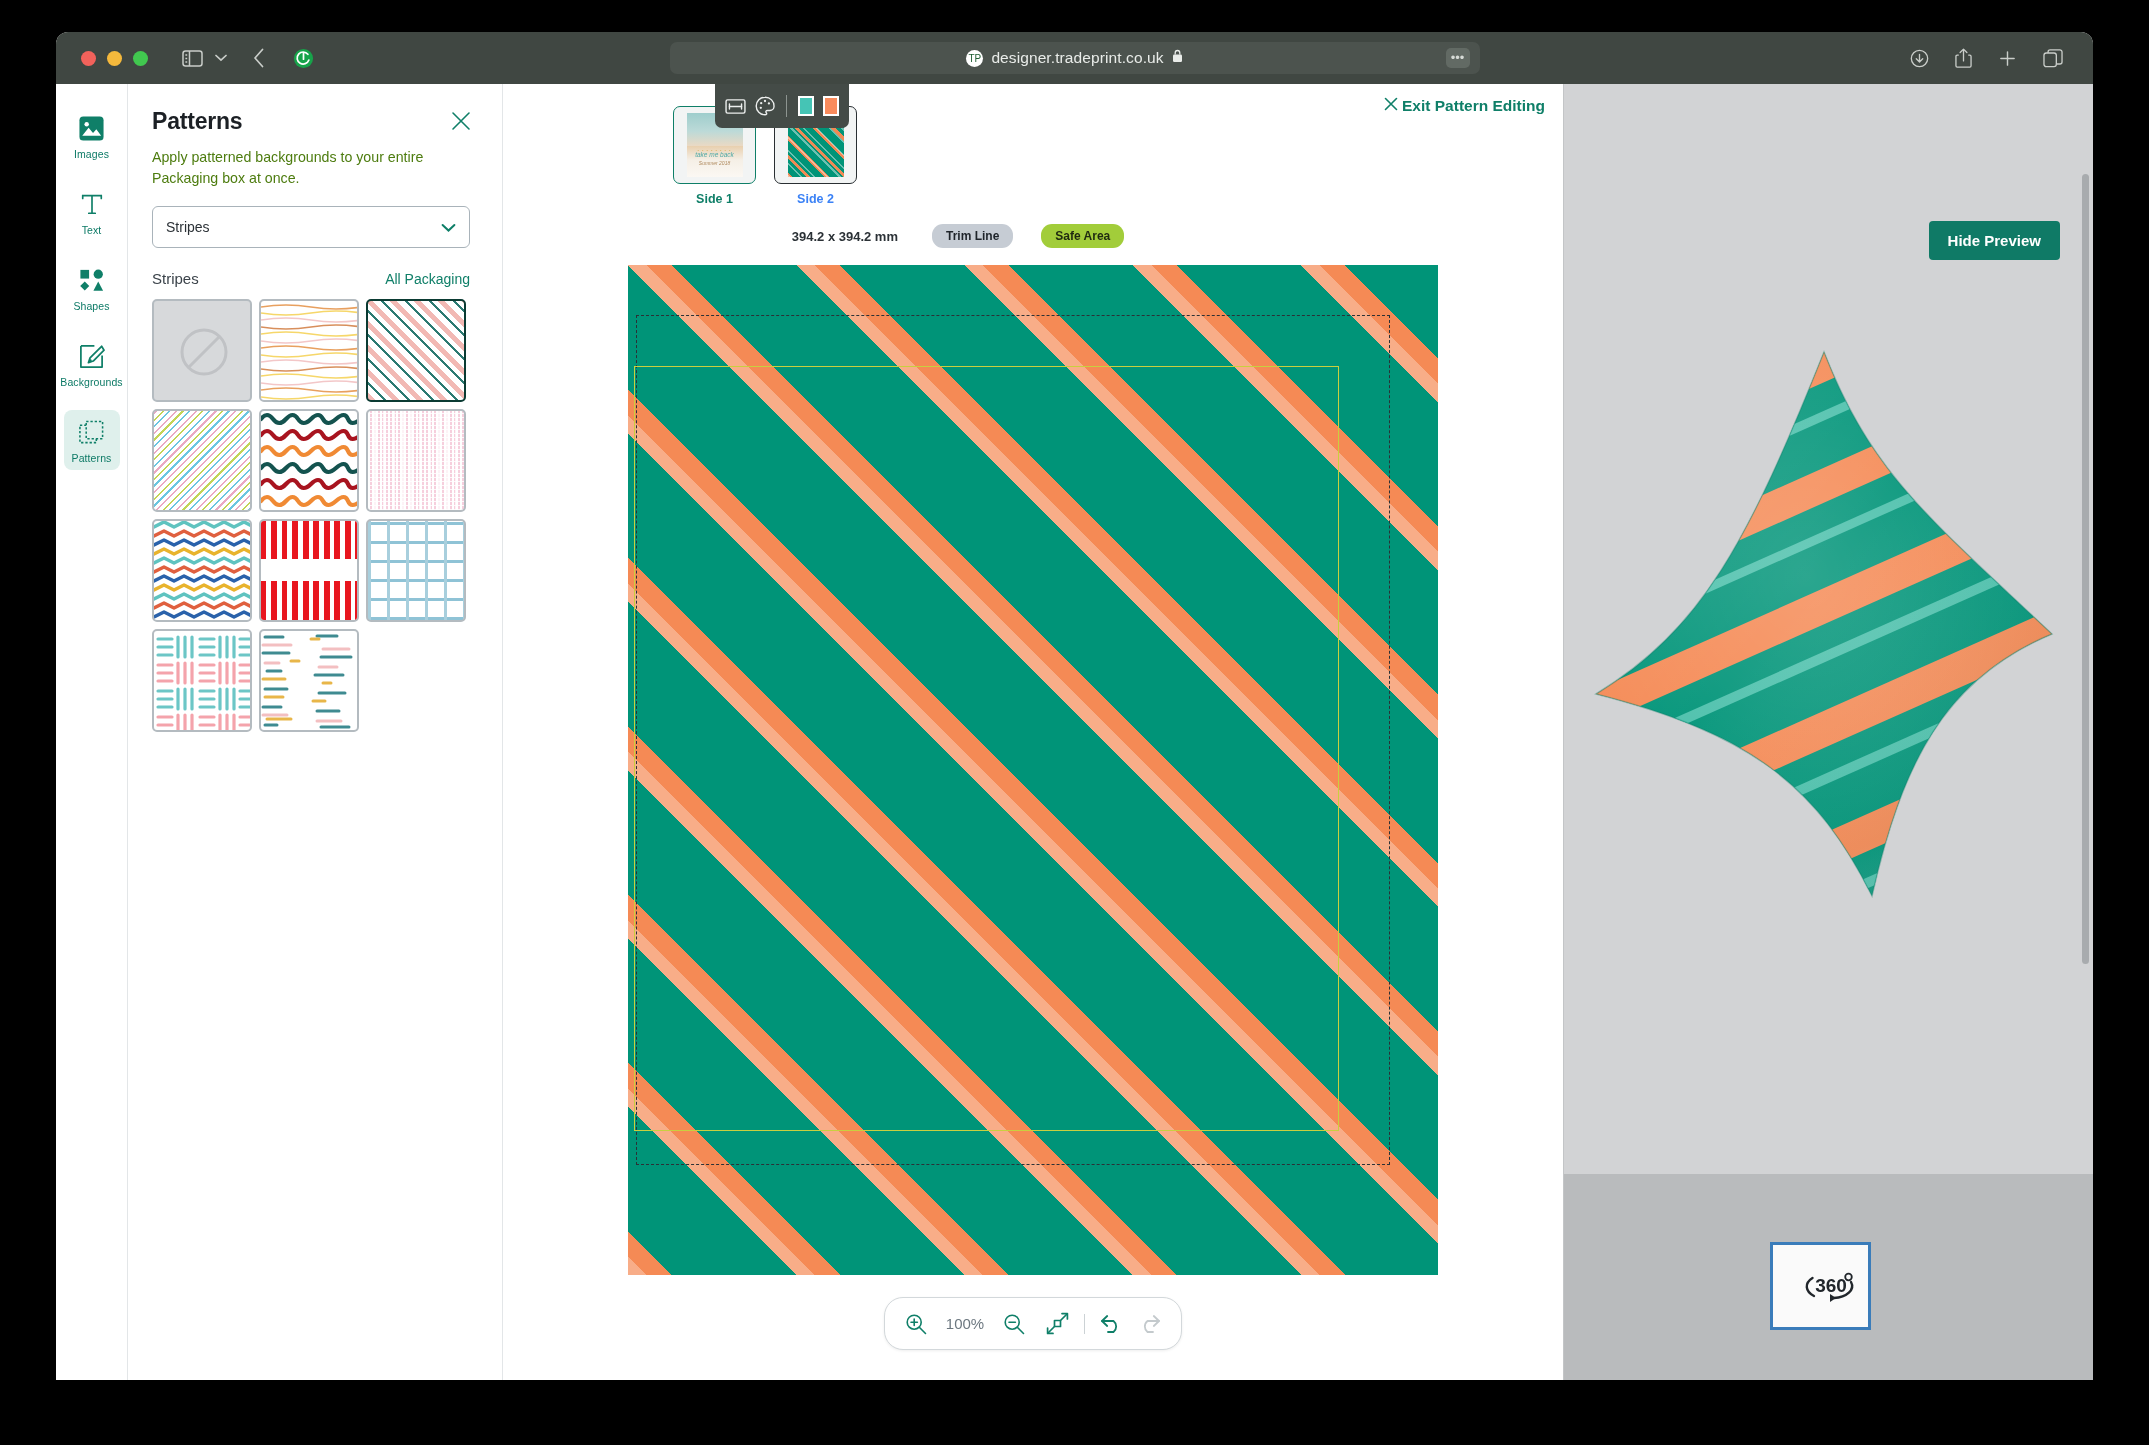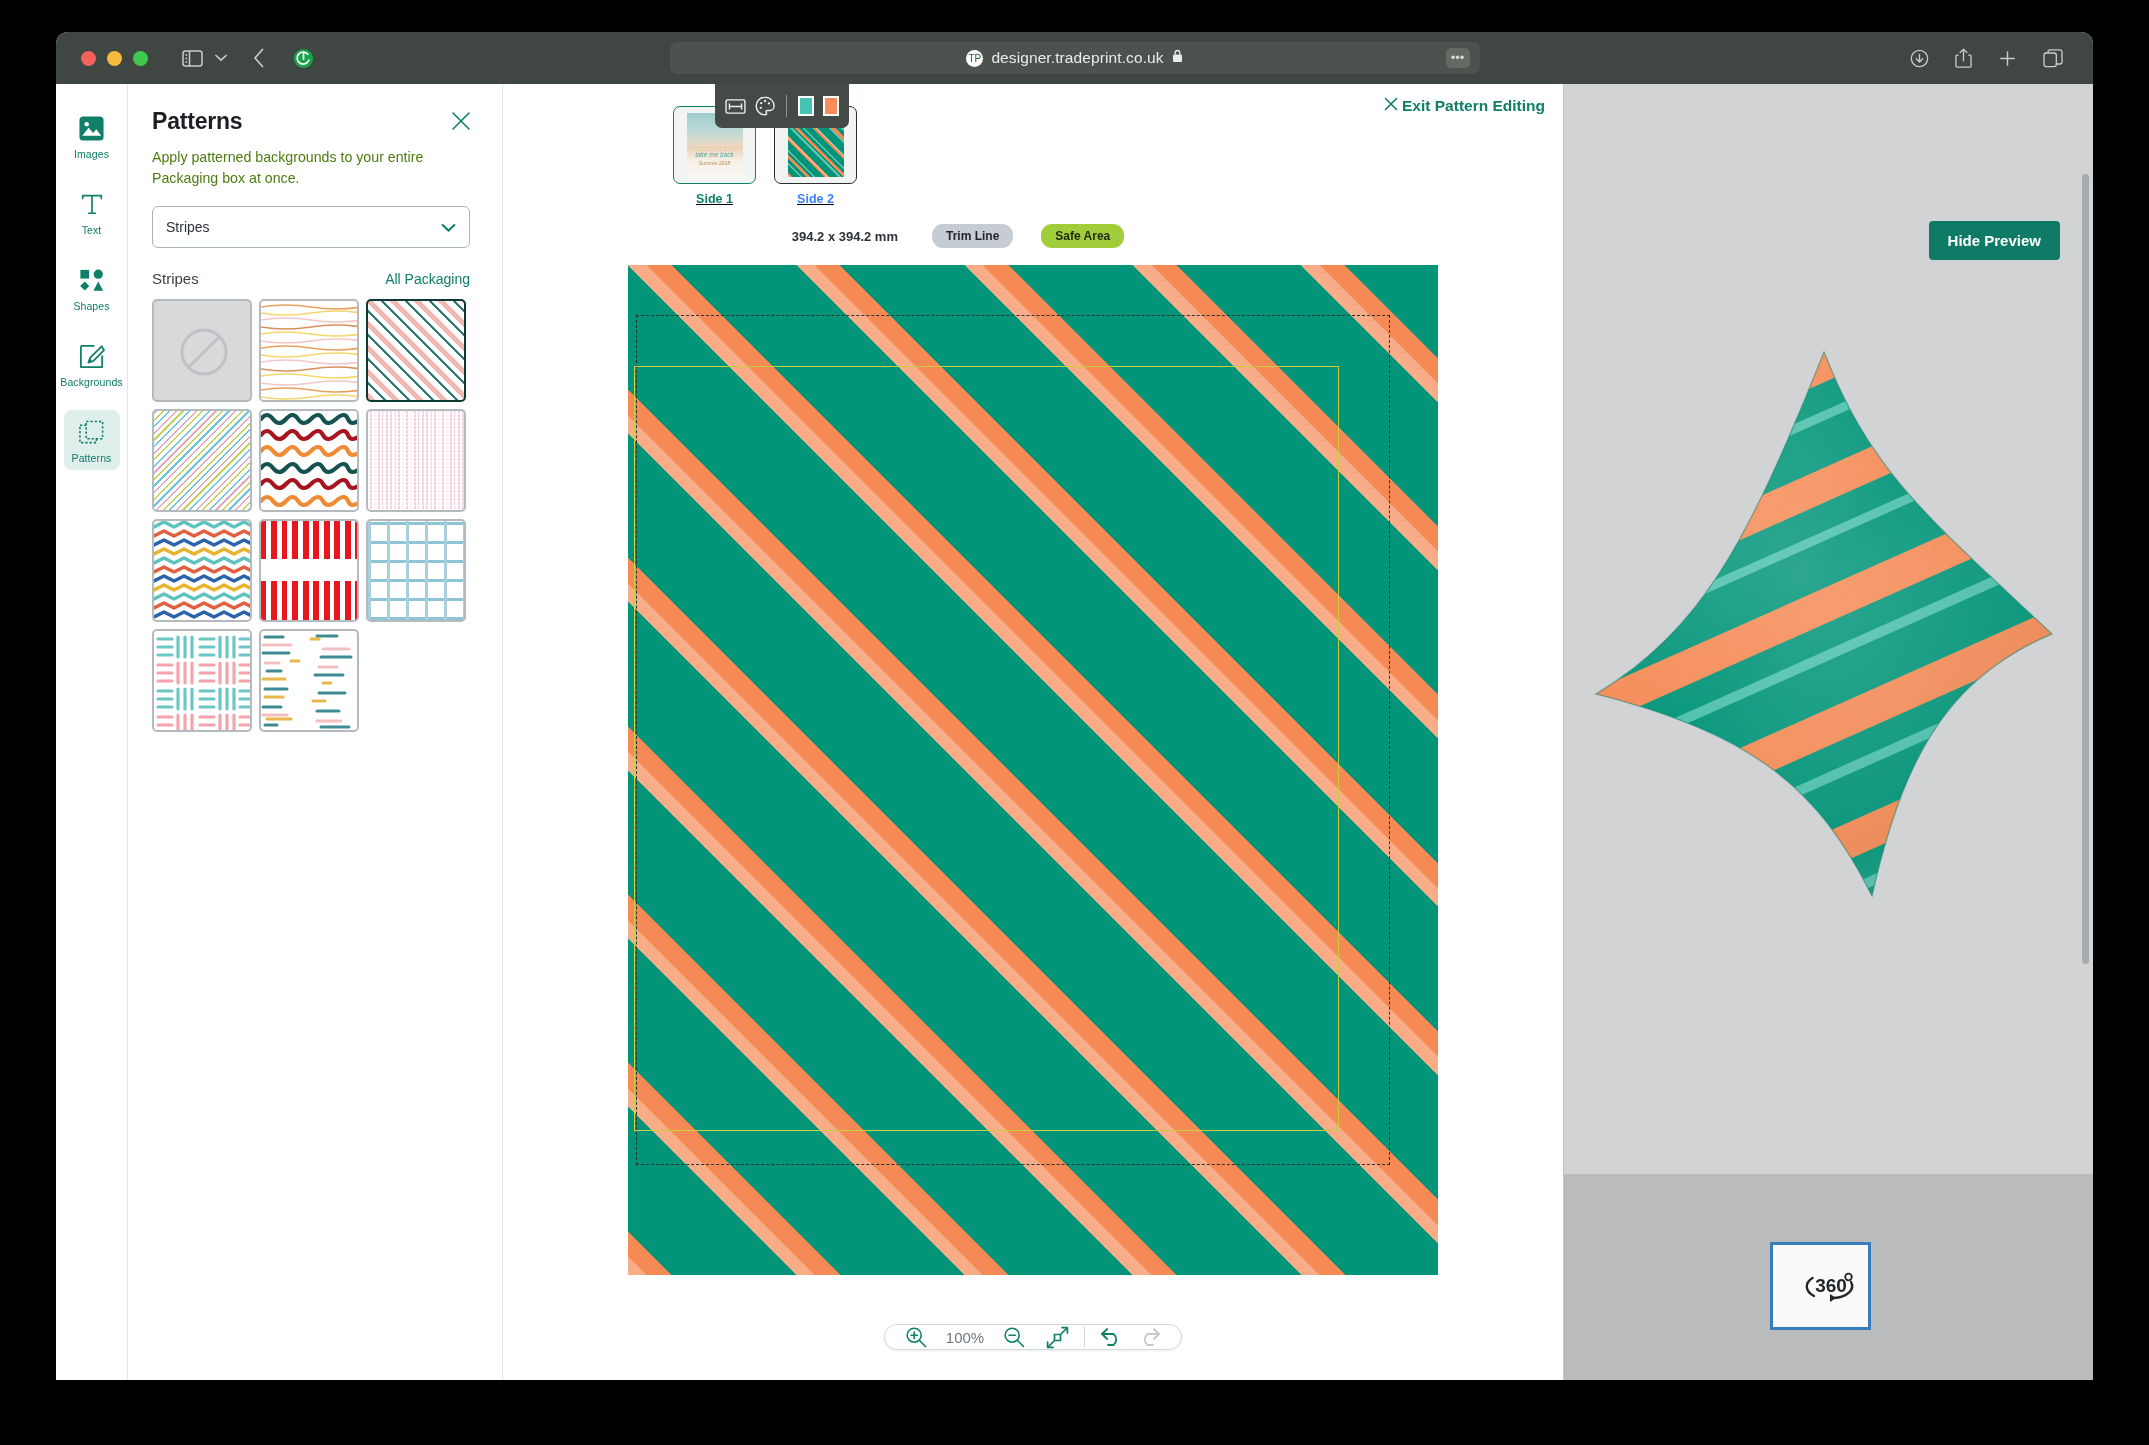--- a/index.html
+++ b/index.html
@@ -152,21 +152,21 @@
     background: #444b47; border-radius: 0 0 7px 7px;
     display: flex; align-items: center; gap: 9px;
     padding: 0 10px; z-index: 6;
   }
   .ft-icon { width: 22px; height: 22px; color: #eceeed; display:flex; align-items:center; justify-content:center; cursor:pointer; }
   .ft-div { width: 1px; height: 22px; background: #8d9490; margin: 0 2px; }
   .ft-color { width: 20px; height: 20px; border: 2px solid #fff; cursor: pointer; }
 
   
   #sides { display: flex; gap: 18px; padding: 22px 0 0 170px; }
-  .side { display: flex; flex-direction: column; align-items: center; gap: 8px; text-decoration: underline; }
+  .side { display: flex; flex-direction: column; align-items: center; gap: 8px; }
   .side-thumb {
     width: 83px; height: 78px; border-radius: 7px;
     border: 1.5px solid #0f7f68; background: #f2f4f4;
     display: flex; align-items: center; justify-content: center;
     overflow: hidden; cursor: pointer;
   }
   .side.dim .side-thumb { border-color: #2a2f33; }
   .side-label { font-size: 12.5px; font-weight: bold; color: #0f7f68; }
   .side.dim .side-label { color: #3b82f6; }
 
@@ -218,21 +218,21 @@
     border: 1.5px dashed #2b3136;
   }
   #safe-line {
     position: absolute; left: 6px; top: 101px; right: 99px; bottom: 144px;
     border: 1px solid #c9cf3f;
   }
 
   
   #zoombar {
     position: absolute; left: 50%; bottom: 30px; transform: translateX(-50%);
-    height: 26px; padding: 9px 20px;
+    height: 53px; padding: 9px 20px;
     background: #fff; border: 1px solid #d3d8db; border-radius: 19px;
     display: flex; align-items: center; gap: 15px;
     box-shadow: 0 1px 3px rgba(0,0,0,.07);
   }
   .zb-ico { color: #0f7f68; display:flex; align-items:center; cursor: pointer; }
   .zb-ico.disabled { color: #c4cacd; }
   #zoom-value { font-size: 15px; color: #6d7880; min-width: 46px; text-align:center; }
   .zb-div { width: 1px; height: 20px; background: #ccd2d5; }
 
   

